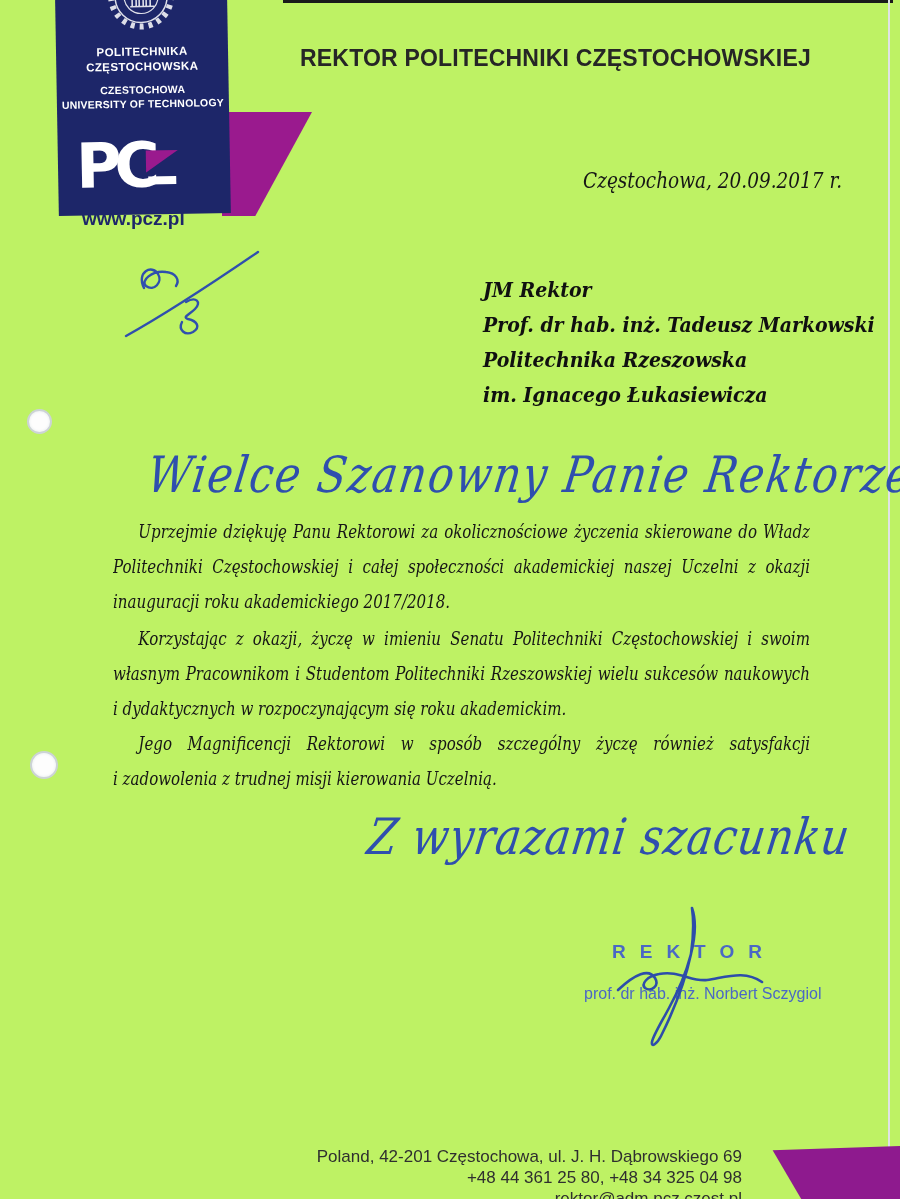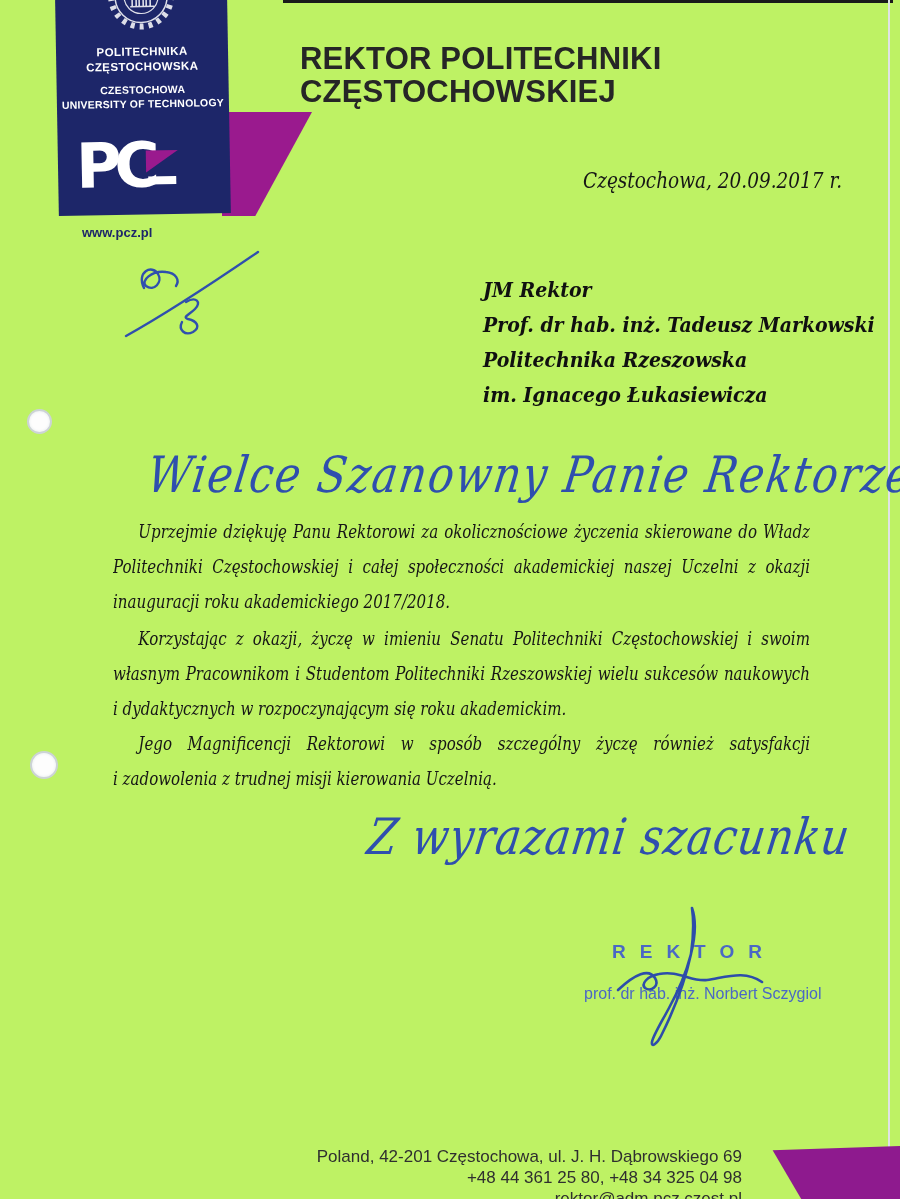--- a/index.html
+++ b/index.html
@@ -17,24 +17,24 @@
   
   .flag-top{position:absolute;left:222px;top:112px;width:90px;height:104px;background:#9a1a8e;
             clip-path:polygon(0 0,100% 0,37% 100%,0 100%);}
   .navy{position:absolute;left:55px;top:-6px;width:172px;height:222px;background:#1d2669;
         transform:rotate(-1deg);transform-origin:top left;overflow:hidden;}
   .crest{position:absolute;left:53px;top:-8px;}
   .org{position:absolute;width:100%;text-align:center;color:#fff;font-weight:bold;}
   .org-pl{top:52px;font-size:11.5px;line-height:15px;letter-spacing:.4px;}
   .org-en{top:90px;font-size:10.5px;line-height:14px;letter-spacing:.2px;}
   .pclogo{position:absolute;left:18px;top:136px;}
-  .website{position:absolute;left:82px;top:225px;font-size:13px;font-weight:bold;color:#1d2669;}
+  .website{position:absolute;left:82px;top:208px;font-size:19px;font-weight:bold;color:#1d2669;}
 
   
-  .header{position:absolute;left:300px;top:42px;font-size:31px;font-weight:bold;
+  .header{position:absolute;left:300px;top:42px;font-size:23px;font-weight:bold;
           color:#262626;line-height:33px;letter-spacing:.2px;}
 
   
   .cal{font-family:"DejaVu Serif",serif;font-style:italic;}
   .dateline{position:absolute;left:583px;top:168px;font-size:22px;color:#161616;
             transform:scaleX(.84);transform-origin:left top;white-space:nowrap;}
   .addressee{position:absolute;left:483px;top:272px;font-size:21px;font-weight:bold;color:#101010;
              line-height:35px;transform:scaleX(.9);transform-origin:left top;white-space:nowrap;}
 
   .hand{color:#2f4fae;font-family:"DejaVu Serif",serif;font-style:italic;white-space:nowrap;}

